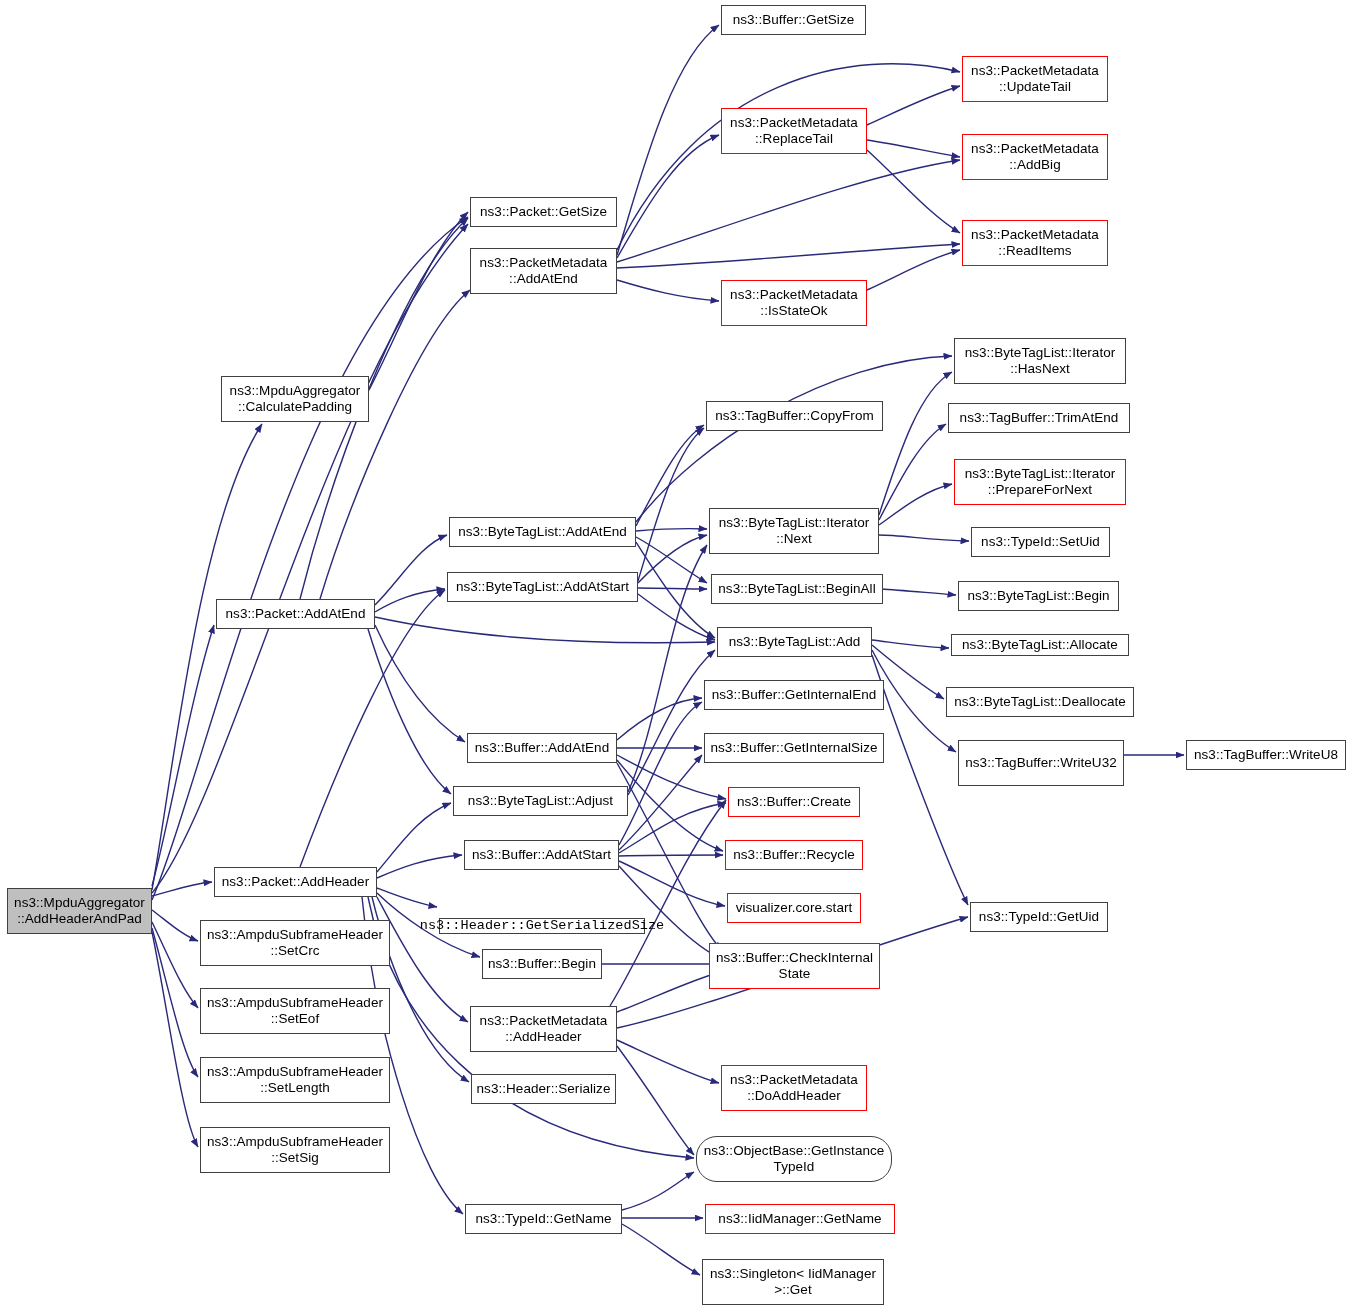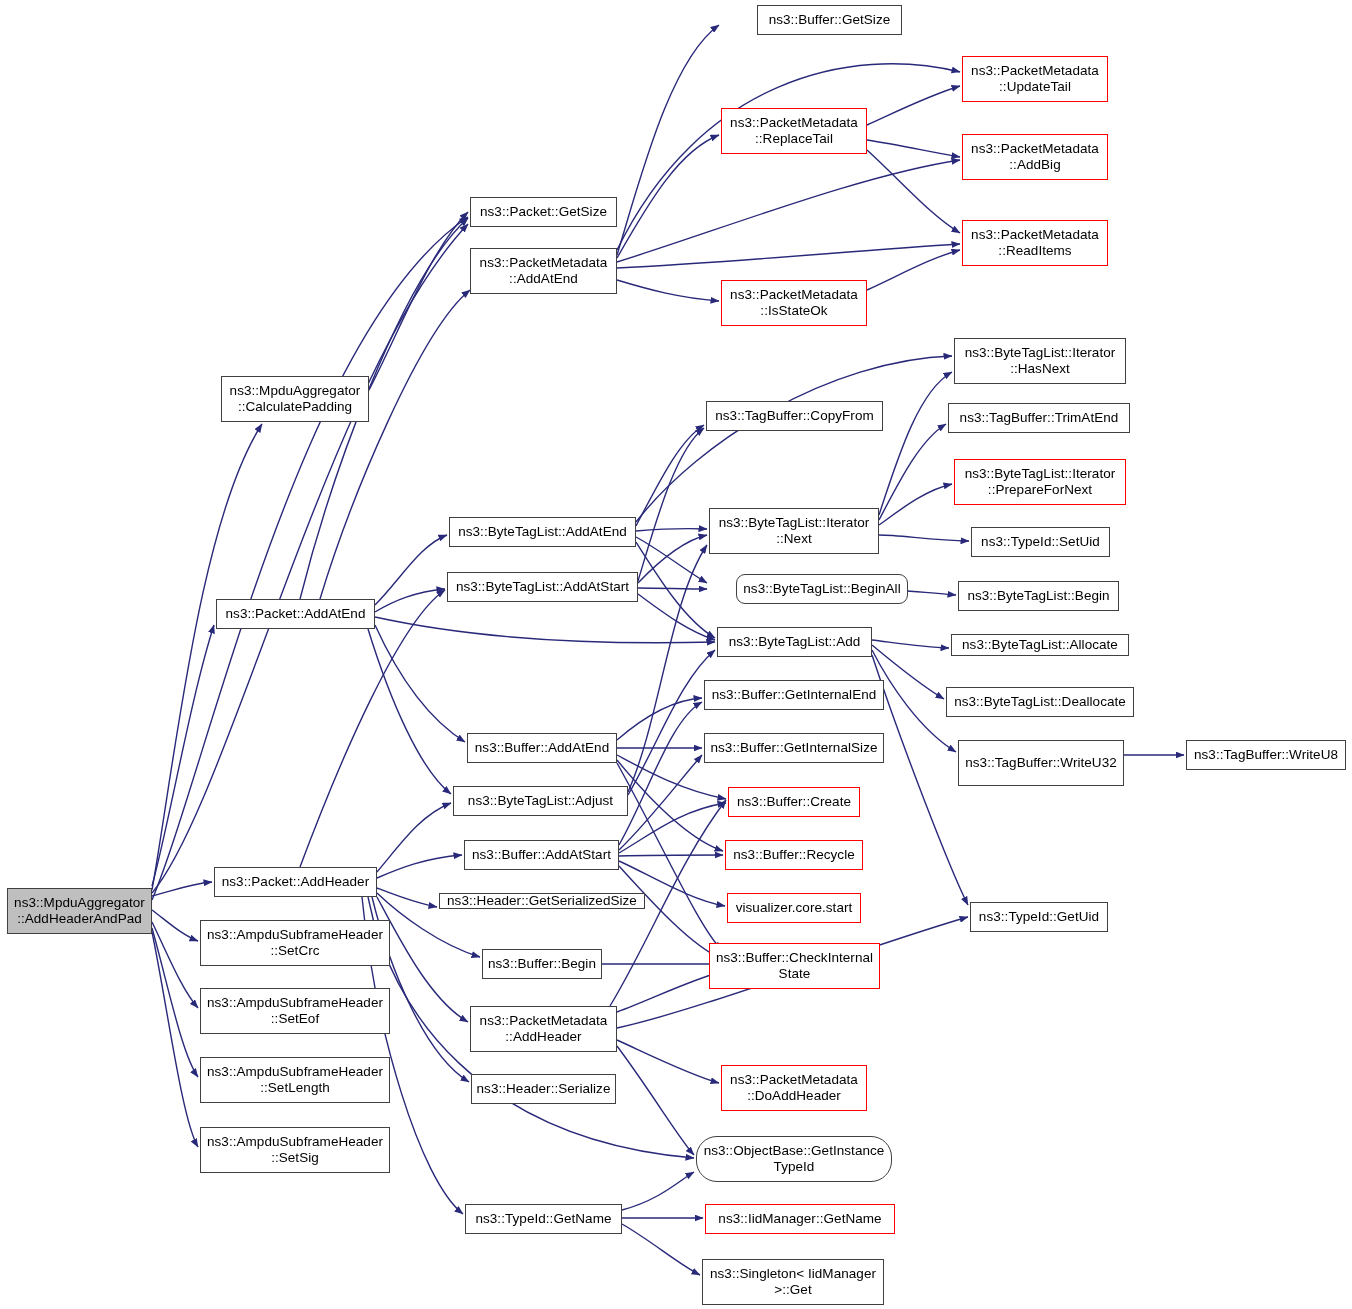--- a/index.html
+++ b/index.html
@@ -156,35 +156,35 @@
       <div class="node" style="left: 200px; top: 1127px; width: 190px; height: 46px;">ns3::AmpduSubframeHeader
 ::SetSig</div>
       <div class="node" style="left: 470px; top: 197px; width: 147px; height: 30px;">ns3::Packet::GetSize</div>
       <div class="node" style="left: 470px; top: 248px; width: 147px; height: 46px;">ns3::PacketMetadata
 ::AddAtEnd</div>
       <div class="node" style="left: 449px; top: 517px; width: 187px; height: 30px; text-align: right;">ns3::ByteTagList::AddAtEnd</div>
       <div class="node" style="left: 447px; top: 572px; width: 191px; height: 30px;">ns3::ByteTagList::AddAtStart</div>
       <div class="node" style="left: 467px; top: 733px; width: 150px; height: 30px;">ns3::Buffer::AddAtEnd</div>
       <div class="node" style="left: 453px; top: 786px; width: 175px; height: 30px;">ns3::ByteTagList::Adjust</div>
       <div class="node" style="left: 464px; top: 840px; width: 155px; height: 30px;">ns3::Buffer::AddAtStart</div>
-      <div class="node" style="left: 439px; top: 893px; width: 206px; height: 16px;">ns3::Header::GetSerializedSize</div>
+      <div class="node" style="left: 439px; top: 918px; width: 206px; height: 16px; font-family: Liberation Mono, monospace;">ns3::Header::GetSerializedSize</div>
       <div class="node" style="left: 482px; top: 949px; width: 120px; height: 30px;">ns3::Buffer::Begin</div>
       <div class="node" style="left: 470px; top: 1006px; width: 147px; height: 46px;">ns3::PacketMetadata
 ::AddHeader</div>
       <div class="node" style="left: 471px; top: 1074px; width: 145px; height: 30px;">ns3::Header::Serialize</div>
       <div class="node" style="left: 465px; top: 1204px; width: 157px; height: 30px;">ns3::TypeId::GetName</div>
-      <div class="node" style="left: 721px; top: 5px; width: 145px; height: 30px; margin-left: 36px;">ns3::Buffer::GetSize</div>
+      <div class="node" style="left: 721px; top: 5px; width: 145px; height: 30px;">ns3::Buffer::GetSize</div>
       <div class="node red" style="left: 721px; top: 108px; width: 146px; height: 46px;">ns3::PacketMetadata
 ::ReplaceTail</div>
       <div class="node red" style="left: 721px; top: 280px; width: 146px; height: 46px;">ns3::PacketMetadata
 ::IsStateOk</div>
       <div class="node" style="left: 706px; top: 401px; width: 177px; height: 30px;">ns3::TagBuffer::CopyFrom</div>
       <div class="node" style="left: 709px; top: 508px; width: 170px; height: 46px;">ns3::ByteTagList::Iterator
 ::Next</div>
-      <div class="node" style="left: 736px; top: 574px; width: 172px; height: 30px; border-radius: 9px;">ns3::ByteTagList::BeginAll</div>
+      <div class="node" style="left: 711px; top: 574px; width: 172px; height: 30px;">ns3::ByteTagList::BeginAll</div>
       <div class="node" style="left: 717px; top: 627px; width: 155px; height: 30px;">ns3::ByteTagList::Add</div>
       <div class="node" style="left: 704px; top: 680px; width: 180px; height: 30px;">ns3::Buffer::GetInternalEnd</div>
       <div class="node" style="left: 704px; top: 733px; width: 180px; height: 30px;">ns3::Buffer::GetInternalSize</div>
       <div class="node red" style="left: 728px; top: 787px; width: 132px; height: 30px;">ns3::Buffer::Create</div>
       <div class="node red" style="left: 725px; top: 840px; width: 138px; height: 30px;">ns3::Buffer::Recycle</div>
       <div class="node red" style="left: 727px; top: 893px; width: 134px; height: 30px;">visualizer.core.start</div>
       <div class="node red" style="left: 709px; top: 943px; width: 171px; height: 46px;">ns3::Buffer::CheckInternal
 State</div>
       <div class="node red" style="left: 721px; top: 1065px; width: 146px; height: 46px;">ns3::PacketMetadata
 ::DoAddHeader</div>

